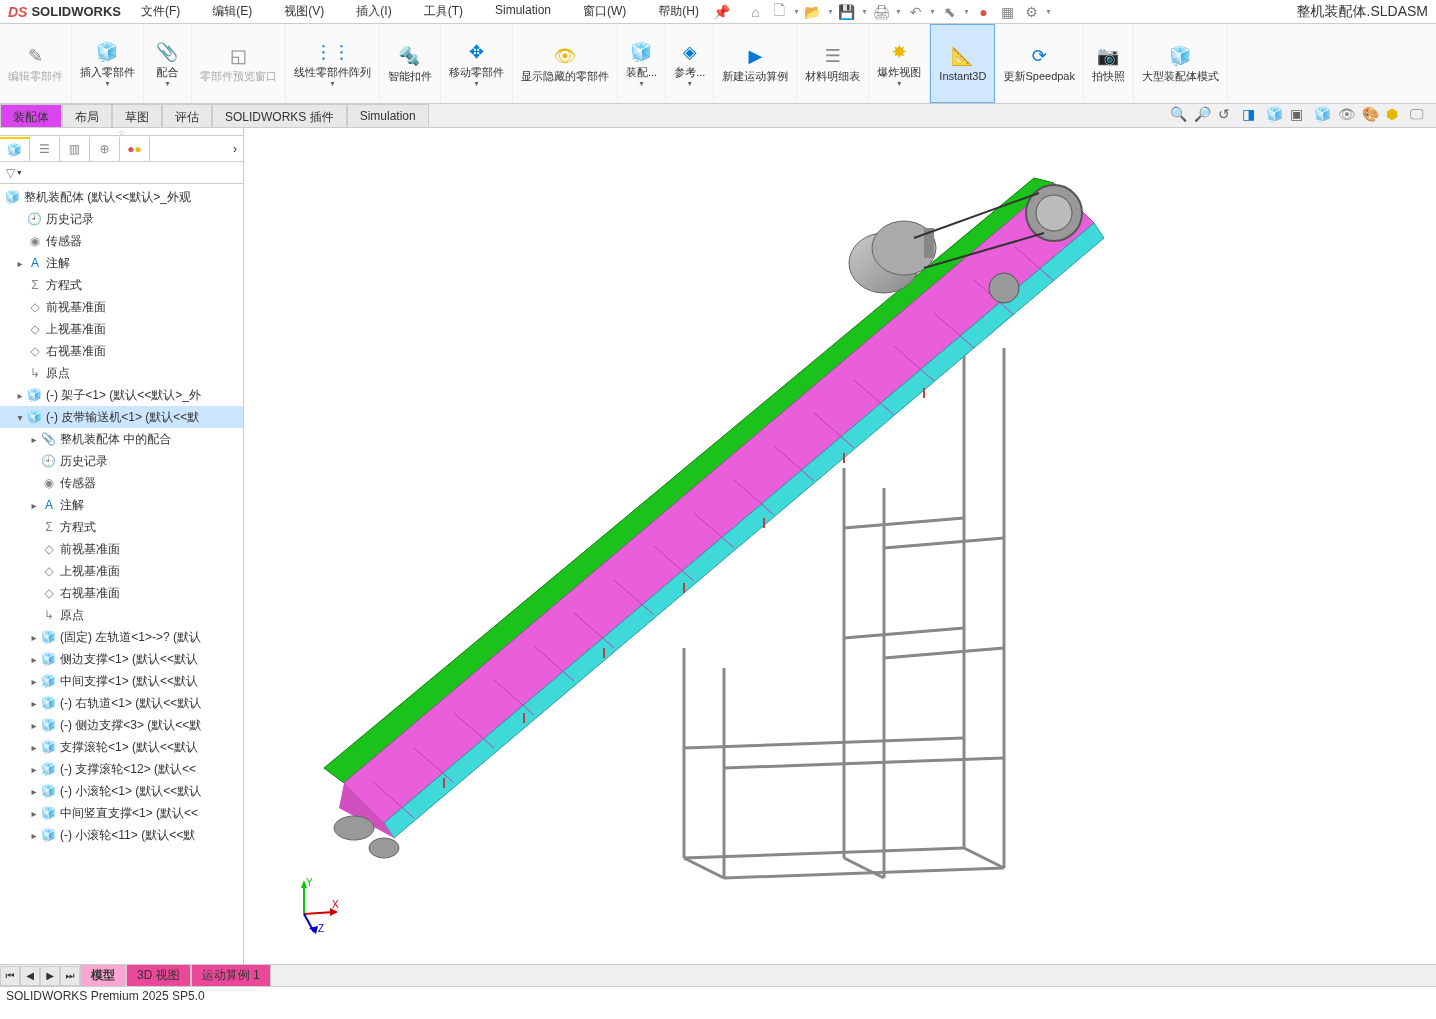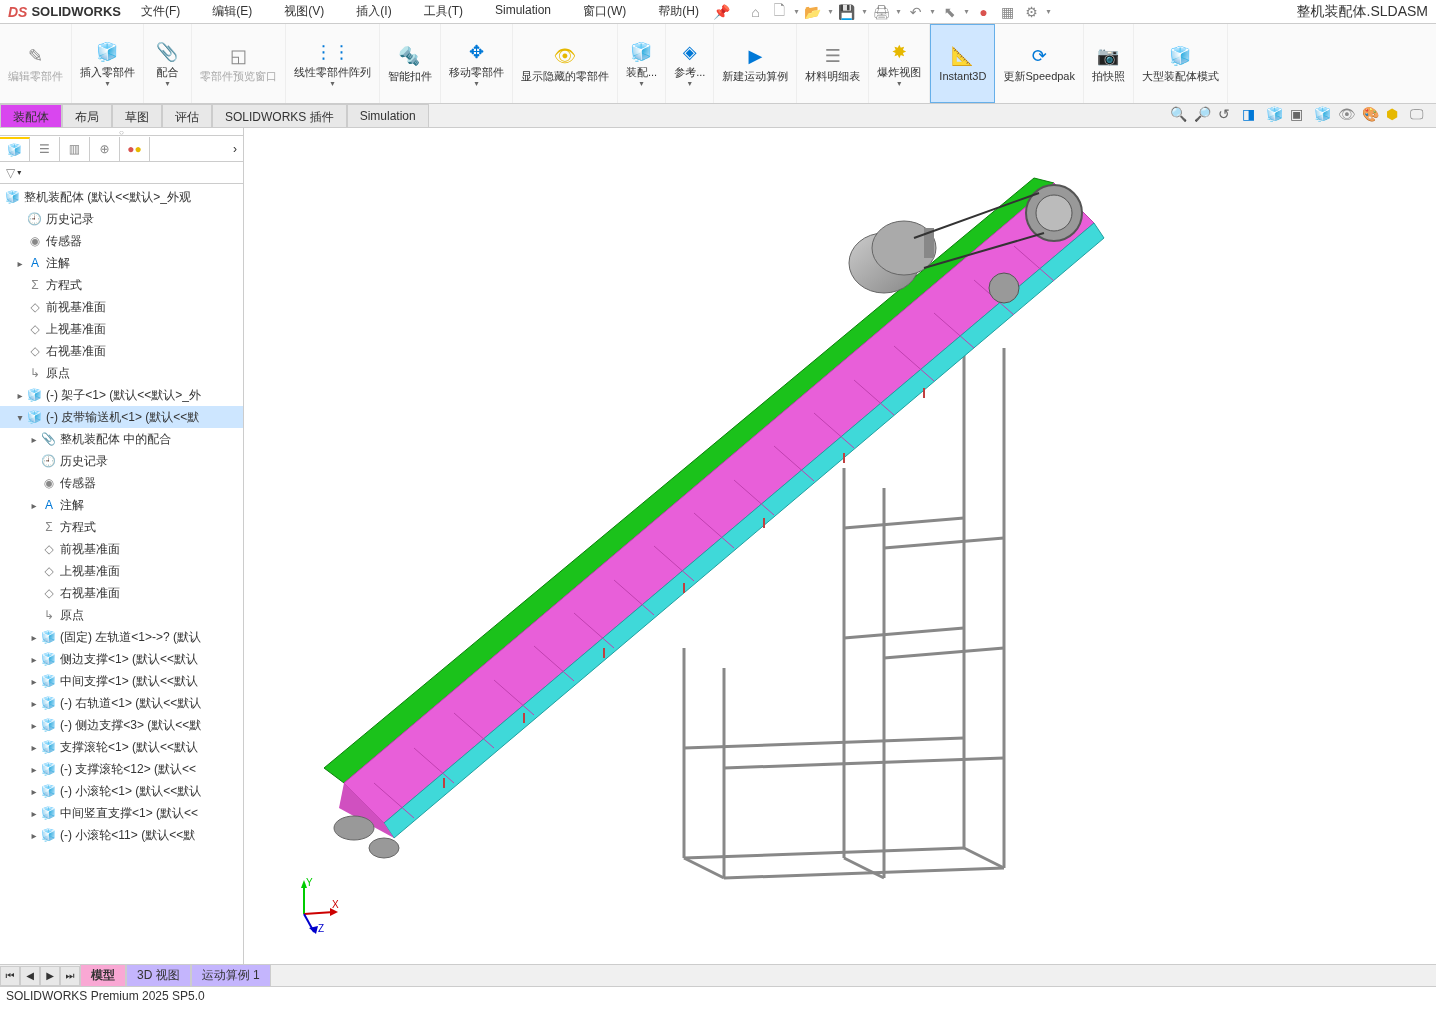--- a/index.html
+++ b/index.html
@@ -51,21 +51,21 @@
 .indent-2 { padding-left: 28px; }
 
 
 .viewport { flex: 1; position: relative; background: #fff; }
 .triad { position: absolute; left: 40px; bottom: 30px; width: 60px; height: 60px; }
 
 
 .bottom-tabs { height: 22px; display: flex; border-top: 1px solid #ccc; background: #f0f0f0; align-items: center; }
 .bottom-nav { display: flex; }
 .bottom-nav-btn { width: 20px; height: 20px; border: 1px solid #ccc; background: #e8e8e8; cursor: pointer; display: flex; align-items: center; justify-content: center; font-size: 10px; }
-.bottom-tab { padding: 2px 10px; border: 1px solid #ccc; background: #c4b5fd; cursor: pointer; font-size: 12px; }
+.bottom-tab { padding: 2px 10px; border: 1px solid #ccc; background: #ec4899; cursor: pointer; font-size: 12px; }
 .bottom-tab.active { background: #f9a8d4; font-weight: bold; }
 
 
 .status-bar { height: 20px; padding: 2px 6px; font-size: 12px; border-top: 1px solid #ccc; }
 
 
 .ic-yellow { color: #e6b800; }
 .ic-blue { color: #0078d7; }
 .ic-gray { color: #888; }
 .ic-red { color: #d9534f; }

